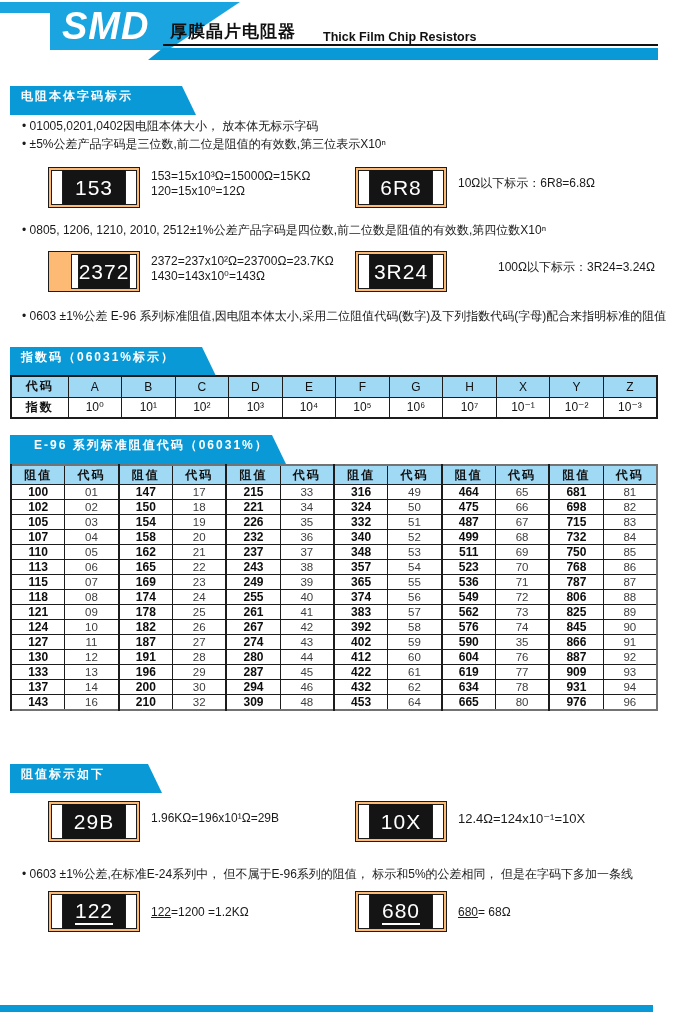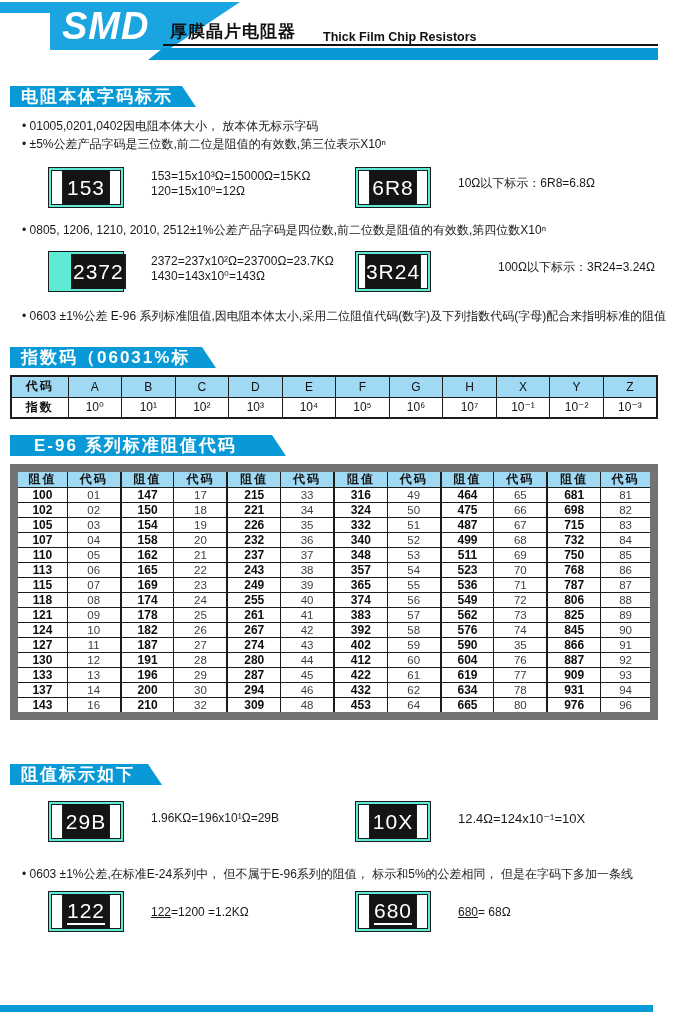--- a/index.html
+++ b/index.html
@@ -18,51 +18,51 @@
     clip-path:polygon(0 0,100% 0,calc(100% - 72px) 100%,0 100%);}
   .logo-text{position:absolute;left:62px;top:4px;color:#fff;font-size:38px;font-weight:bold;
     font-style:italic;letter-spacing:1px;line-height:44px;}
   .title-cn{position:absolute;left:170px;top:20px;font-size:17px;font-weight:bold;color:#111;letter-spacing:1px;}
   .title-en{position:absolute;left:323px;top:30px;font-size:12.5px;font-weight:bold;color:#111;}
   .title-rule{position:absolute;left:163px;top:44px;width:495px;height:2px;background:#111;}
   .header-stripe{position:absolute;left:148px;top:48px;width:510px;height:12px;background:var(--accent);
     clip-path:polygon(15px 0,100% 0,100% 100%,0 100%);}
 
   
-  .banner{position:absolute;height:21px;background:var(--accent);color:#fff;font-size:17px;
+  .banner{position:absolute;height:29px;background:var(--accent);color:#fff;font-size:12px;
     font-weight:bold;letter-spacing:2px;line-height:21px;padding-left:11px;
     clip-path:polygon(0 0,calc(100% - 14px) 0,100% 100%,0 100%);}
 
   
   .bullet{position:absolute;left:22px;font-size:12px;color:#1a1a1a;white-space:nowrap;}
   .bullet::before{content:"\2022\00a0";font-size:12px;}
 
   
-  .res{position:absolute;width:76px;height:41px;border:1.5px solid #1c1c1c;background:#5eead4;
+  .res{position:absolute;width:92px;height:41px;border:1.5px solid #1c1c1c;background:#fdba74;
     display:flex;padding:2px;}
   .res .cap{width:12px;background:#fff;border:1px solid #1c1c1c;}
   .res .bodyc{flex:1;background:var(--resistor-body);color:#fff;display:flex;align-items:center;
     justify-content:center;font-size:21px;letter-spacing:1px;}
   .res .bodyc .u{border-bottom:2px solid #fff;padding-bottom:0px;}
 
   .formula{position:absolute;font-size:12px;color:#1a1a1a;line-height:15px;white-space:nowrap;}
   .note{position:absolute;font-size:12px;color:#1a1a1a;white-space:nowrap;}
   .formula .u{text-decoration:underline;}
 
   
   .exp-table{position:absolute;left:10px;top:375px;width:648px;border-collapse:collapse;
     table-layout:fixed;font-size:12px;color:#111;border:2px solid #1c1c1c;}
   .exp-table td{border:1px solid #1c1c1c;height:21px;text-align:center;}
   .exp-table tr:first-child td{background:var(--table-header-bg);}
   .exp-table td:first-child{width:57px;}
   .exp-table td.lbl{font-weight:bold;letter-spacing:2px;}
 
   
   .e96-table{position:absolute;left:10px;top:464px;width:648px;border-collapse:collapse;
-    table-layout:fixed;font-size:12px;color:#111;border:8px solid #737373;}
+    table-layout:fixed;font-size:12px;color:#111;border:2px solid #737373;}
   .e96-table td{border:1px solid #1c1c1c;text-align:center;height:14.6px;line-height:14px;padding:0;}
   .e96-table td:nth-child(odd){border-left-width:2px;}
   .e96-table tr.hdr td{background:var(--table-header-bg);font-weight:bold;letter-spacing:2px;height:19px;}
   .e96-table td.val{font-weight:bold;color:#0d0d0d;}
   .e96-table td.code{font-weight:normal;color:#3d3d3d;font-size:11.5px;}
 
   .footer-bar{position:absolute;left:0;top:1005px;width:653px;height:7px;background:var(--accent);}
 </style>
 </head>
 <body>

